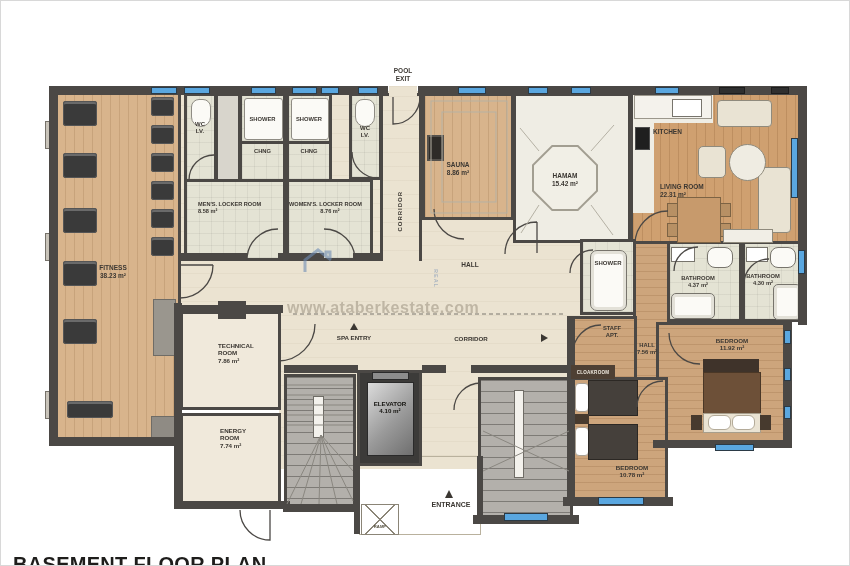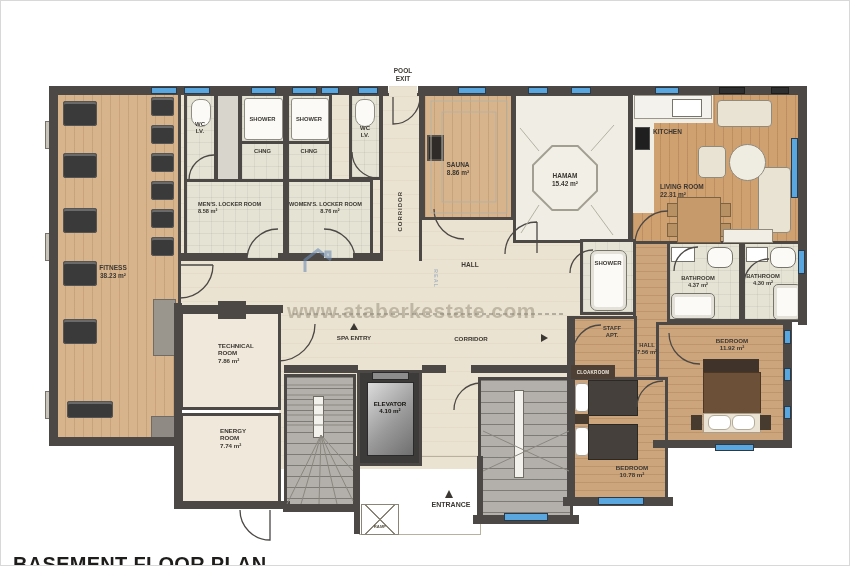--- a/index.html
+++ b/index.html
@@ -319,16 +319,16 @@
   <div class="lbl" style="left:420px;top:500px;width:60px;font-size:7px;">ENTRANCE</div>
   <div class="abs" style="left:444px;top:489px;width:0;height:0;border-left:4.5px solid transparent;border-right:4.5px solid transparent;border-bottom:8px solid #3b3732;z-index:40;"></div>
   <div class="lbl" style="left:364px;top:523px;width:30px;font-size:4.2px;color:#55503f;">RAMP</div>
 
   <svg class="wm" style="left:301px;top:247px;" width="42" height="26" viewBox="0 0 42 26">
     <path d="M3,24 L3,12 L16,2 L29,12 M24,8 L24,4 L28,4 L28,11" fill="none" stroke="rgba(110,140,180,0.6)" stroke-width="3"></path>
   </svg>
   <div class="wm" style="left:431px;top:268px;font-size:5.5px;font-weight:bold;color:rgba(118,144,180,0.55);line-height:1;">
     <div style="writing-mode:vertical-rl;letter-spacing:1px;">REAL</div>
   </div>
-  <div class="wm" style="left:286px;top:298px;font-size:21px;font-weight:bold;color:rgba(148,138,120,0.5);letter-spacing:.5px;">www.ataberkestate.com</div>
+  <div class="wm" style="left:286px;top:298px;font-size:16px;font-weight:bold;color:rgba(148,138,120,0.5);letter-spacing:.5px;">www.ataberkestate.com</div>
 
   <div class="abs" style="left:12px;top:552px;font-size:20px;font-weight:bold;color:#1e1d1b;letter-spacing:.3px;z-index:70;">BASEMENT FLOOR PLAN</div>
 </div>
 
 </body></html>

